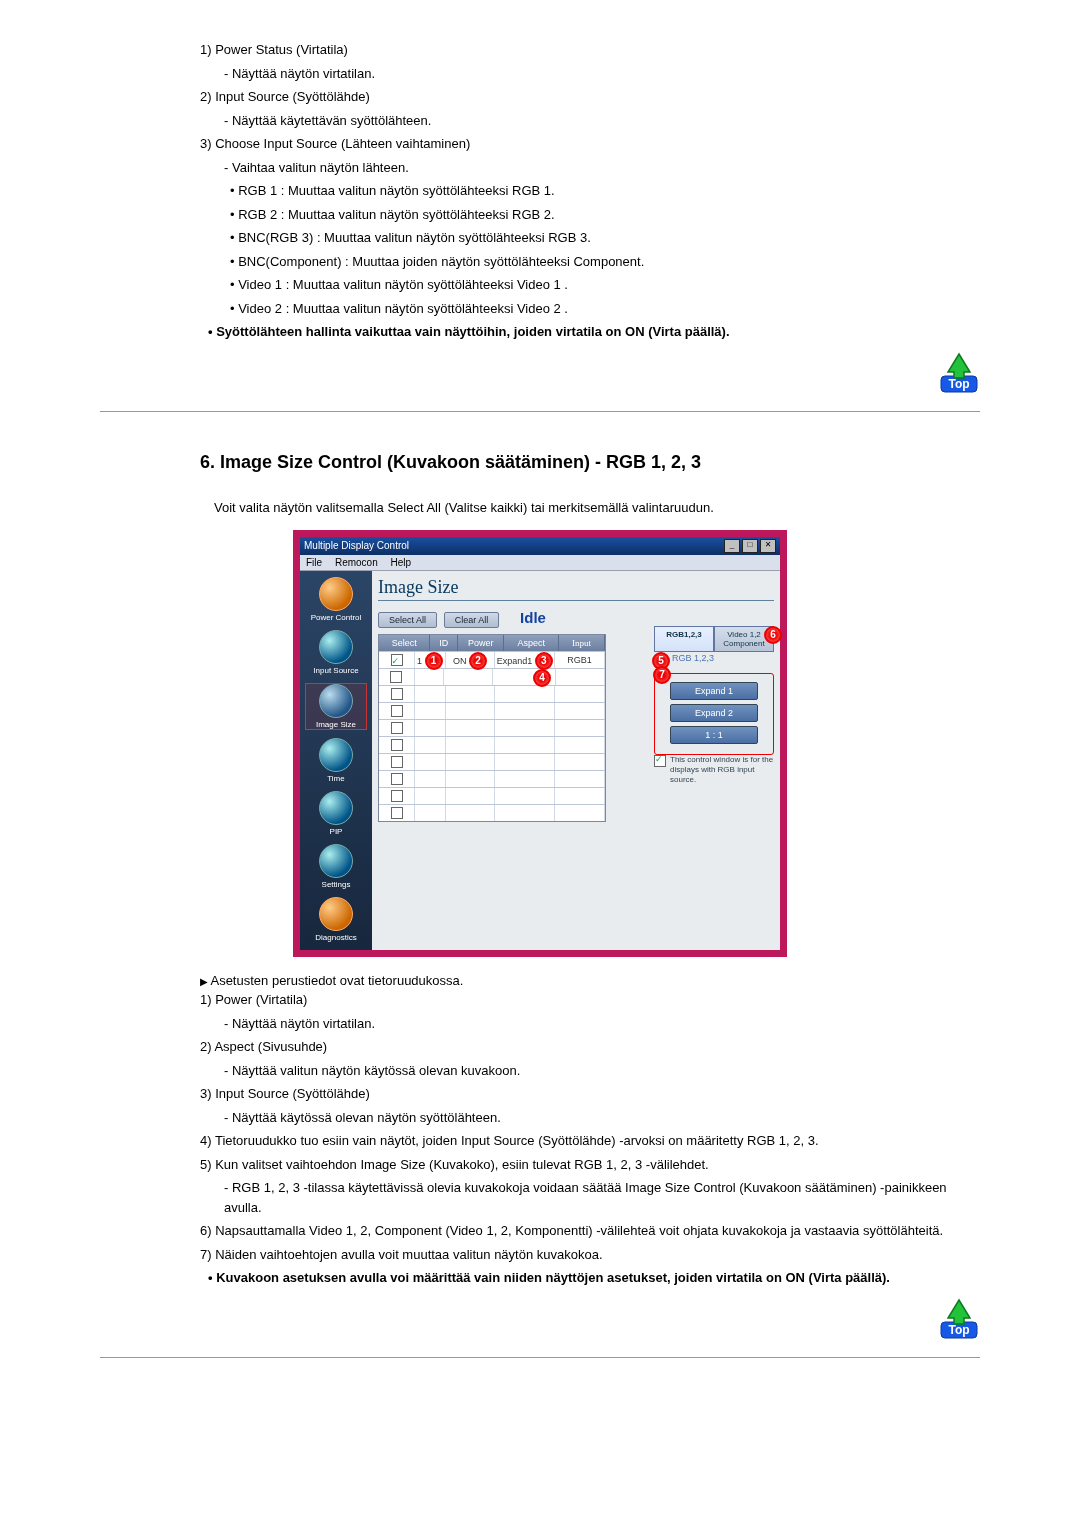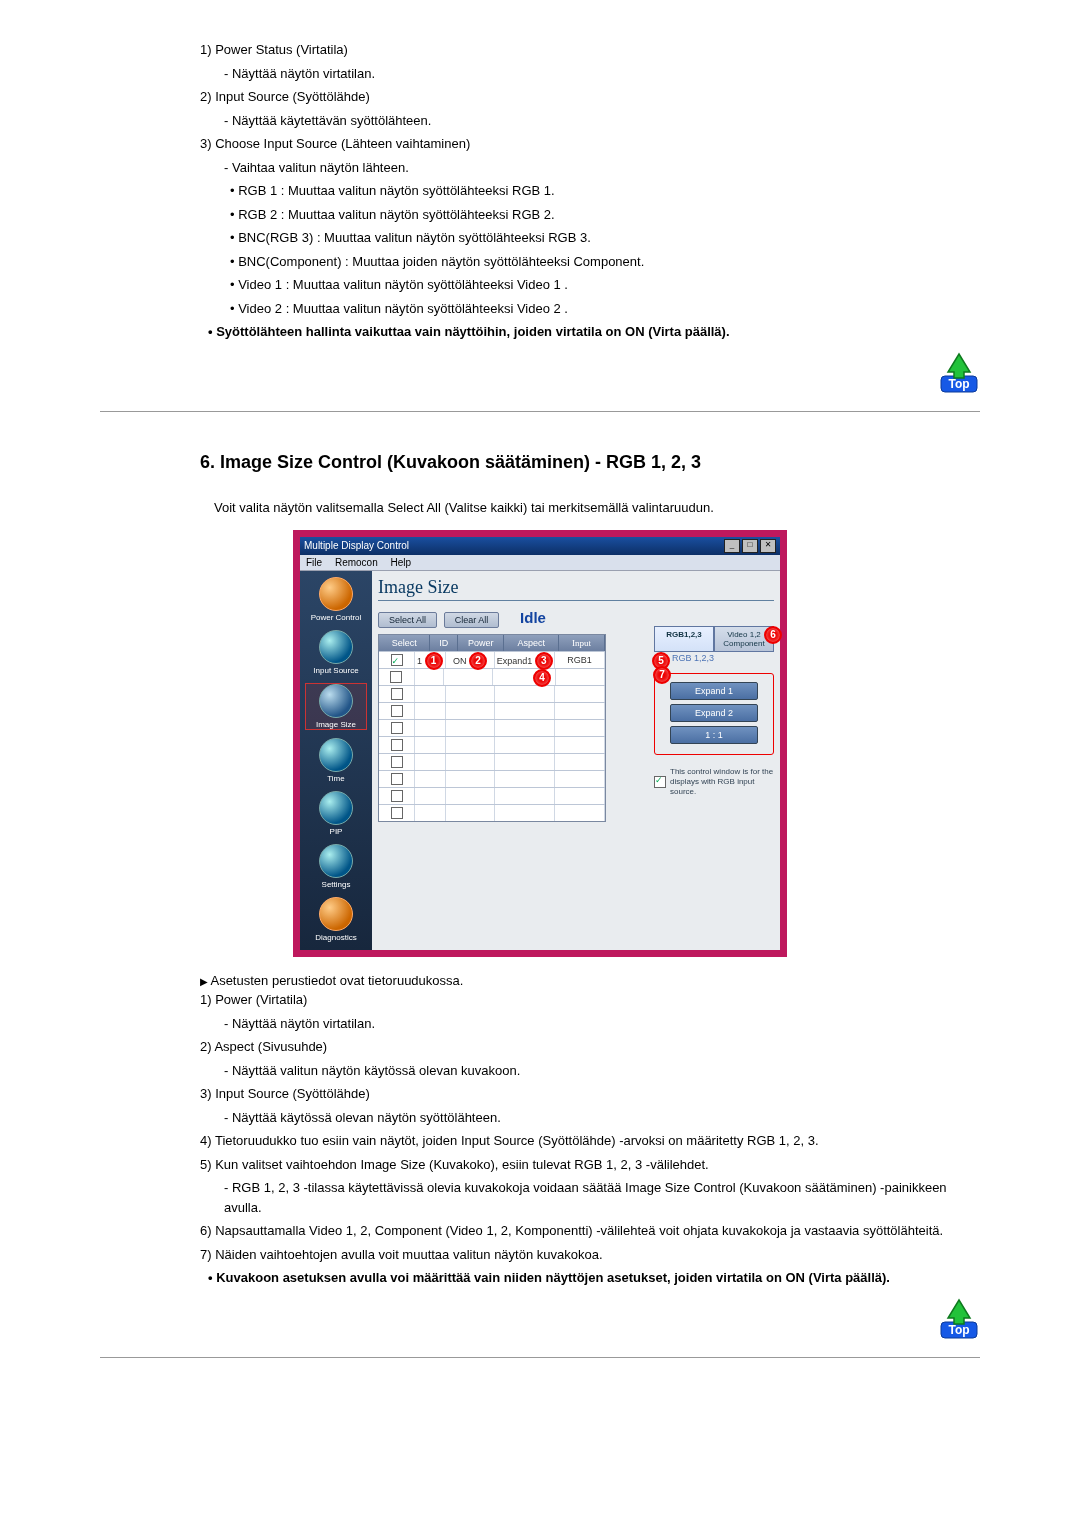--- a/index.html
+++ b/index.html
@@ -185,22 +185,22 @@
   }
   .tabbtn.active { background: linear-gradient(#e8f0ff,#d4e2f8); font-weight:bold;}
   .opt-btn {
     background: linear-gradient(#7092c0,#4b6fa3);
     color:#fff; text-align:center;
     font-size:9px; padding:3px 0;
     margin:4px auto; width: 86px;
     border:1px solid #345; border-radius:2px;
   }
   .infobox {
-    display:flex; align-items:center;
-    margin-top:12px;
+    display:flex; align-items:flex-start;
+    margin-top:0;
     font-size:8px; color:#345; line-height:1.25;
   }
   .infobox .cb2 {width:10px;height:10px;border:1px solid #666;background:#fff;margin-right:4px;flex-shrink:0;position:relative;}
   .infobox .cb2::after{content:"✓"; position:absolute; font-size:9px; top:-2px; left:0; color:#0a5;}
   .sub-tab-label { font-size: 9px; color:#4d74b5; font-weight: normal; }
   .arrow-line {
     margin-left: 100px;
     line-height: 1.5;
   }
   .arrow-line::before {

